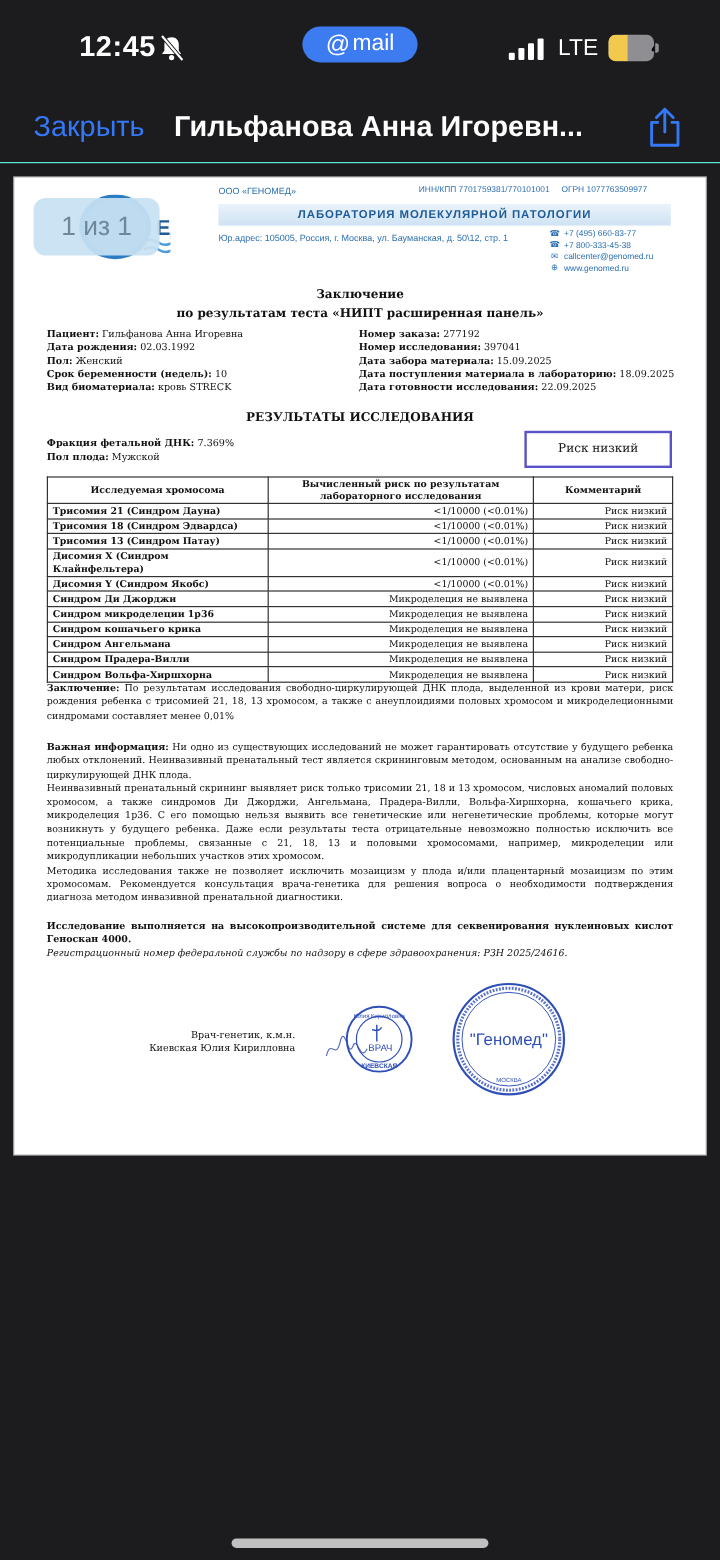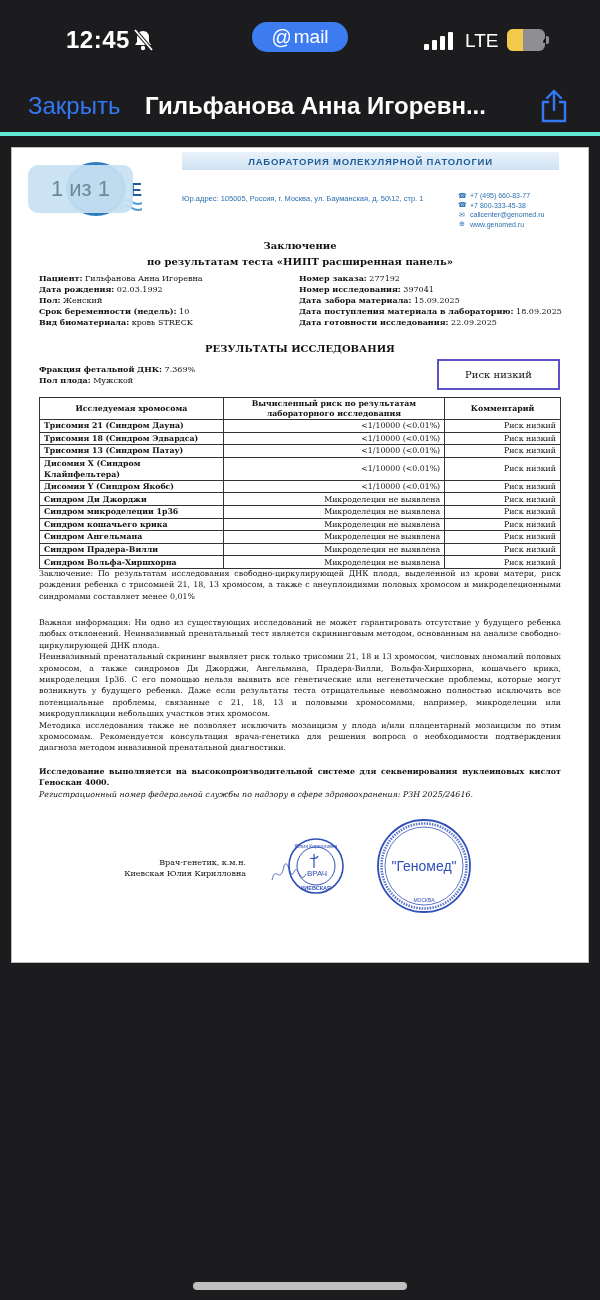--- a/index.html
+++ b/index.html
@@ -14,34 +14,34 @@
   .sb-pill .at { font-size: 20px; margin-right: 2px; }
   .sb-signal { position: absolute; left: 424px; top: 32px; height: 18px; display: flex; align-items: flex-end; gap: 3px; }
   .sb-signal span { width: 5px; background: #fff; border-radius: 1px; display: block; }
   .sb-lte { position: absolute; left: 465px; top: 30px; font-size: 19px; }
   .sb-battery { position: absolute; left: 507px; top: 29px; width: 38px; height: 22px; border-radius: 6px; background: #8e8e93; overflow: hidden; }
   .sb-battery .fill { position: absolute; left: 0; top: 0; bottom: 0; background: #f2c94c; }
   .sb-battery .txt { position: absolute; left: 0; right: 0; top: 1px; text-align: center; color: #000; font-weight: bold; font-size: 17px; padding-left: 36px; }
   .sb-battery-tip { position: absolute; left: 546px; top: 36px; width: 3px; height: 8px; background: #8e8e93; border-radius: 0 2px 2px 0; }
 
   
-  .nav-bar { position: absolute; top: 80px; left: 0; width: 600px; height: 56px; border-bottom: 4px solid #5eead4; }
+  .nav-bar { position: absolute; top: 80px; left: 0; width: 600px; height: 56px; border-bottom: 1px solid #5eead4; }
   .nav-close { position: absolute; left: 28px; top: 12px; font-size: 24px; color: #3478f6; cursor: pointer; }
   .nav-title { position: absolute; left: 145px; top: 12px; font-size: 24px; font-weight: bold; color: #fff; white-space: nowrap; }
   .nav-share { position: absolute; left: 538px; top: 8px; width: 32px; height: 36px; cursor: pointer; }
 
   
   .doc { position: absolute; left: 12px; top: 148px; width: 576px; height: 814px; background: #fff; color: #111; box-shadow: 0 0 0 1px #bbb; }
   .doc-serif { font-family: "DejaVu Serif", "Liberation Serif", serif; }
 
   
   .lh-logo { position: absolute; left: 50px; top: 14px; width: 80px; height: 55px; }
   .lh-company { position: absolute; left: 170px; top: 7px; font-size: 7.5px; color: #2a6fb0; }
   .lh-inn { position: absolute; left: 337px; top: 7px; font-size: 7px; color: #2a6fb0; white-space: nowrap; }
-  .lh-banner { position: absolute; left: 170px; top: 4px; width: 377px; height: 18px; background: linear-gradient(#eaf3fb, #cfe2f3); color: #1e5c97; font-weight: bold; font-size: 9.5px; letter-spacing: 0.8px; display: flex; align-items: center; justify-content: center; }
+  .lh-banner { position: absolute; left: 170px; top: 22px; width: 377px; height: 18px; background: linear-gradient(#eaf3fb, #cfe2f3); color: #1e5c97; font-weight: bold; font-size: 9.5px; letter-spacing: 0.8px; display: flex; align-items: center; justify-content: center; }
   .lh-address { position: absolute; left: 170px; top: 46px; font-size: 7.5px; color: #2a6fb0; white-space: nowrap; }
   .lh-contacts { position: absolute; left: 446px; top: 43px; font-size: 7px; color: #2a6fb0; line-height: 9.5px; }
   .lh-contacts .ci { display: flex; align-items: center; gap: 4px; }
   .lh-contacts .ic { width: 8px; height: 8px; display: inline-block; color: #2a6fb0; font-size: 7px; line-height: 8px; text-align: center; }
 
   
   .page-counter { position: absolute; left: 28px; top: 165px; width: 105px; height: 48px; border-radius: 10px; background: rgba(200, 225, 242, 0.92); color: #6d8898; font-size: 22px; display: flex; align-items: center; justify-content: center; z-index: 5; }
 
   
   .doc-title { position: absolute; left: 0; width: 576px; text-align: center; font-weight: bold; font-size: 10px; }
@@ -61,21 +61,21 @@
   .res-table { position: absolute; left: 27px; top: 249px; width: 522px; border-collapse: collapse; font-size: 7.8px; }
   .res-table th, .res-table td { border: 1px solid #333; padding: 0 4px; height: 12.6px; line-height: 11px; }
   .res-table th { font-weight: bold; text-align: center; height: 22px; line-height: 10px; }
   .res-table td.c1 { font-weight: bold; text-align: left; }
   .res-table td.c2, .res-table td.c3 { text-align: right; margin-left: 36px; }
   .res-table col.cc1 { width: 184px; }
   .res-table col.cc2 { width: 222px; }
   .res-table col.cc3 { width: 116px; }
 
   .para { position: absolute; left: 27px; width: 522px; font-size: 7.9px; line-height: 11.4px; text-align: justify; }
-  .para b { font-weight: normal; }
+  .para b { font-weight: bold; }
   .p-concl { top: 420px; }
   .p-important { top: 469px; }
   .p-system { top: 618px; font-weight: bold; }
   .p-reg { top: 641px; font-style: italic; }
 
   .signer { position: absolute; left: 110px; top: 709px; font-size: 8px; line-height: 11px; text-align: right; width: 124px; }
   .stamp-doctor { position: absolute; left: 258px; top: 688px; width: 78px; height: 60px; }
   .stamp-company { position: absolute; left: 362px; top: 670px; width: 100px; height: 96px; }
 
   .home-indicator { position: absolute; left: 193px; top: 1282px; width: 214px; height: 8px; border-radius: 4px; background: #c0c0c0; }

